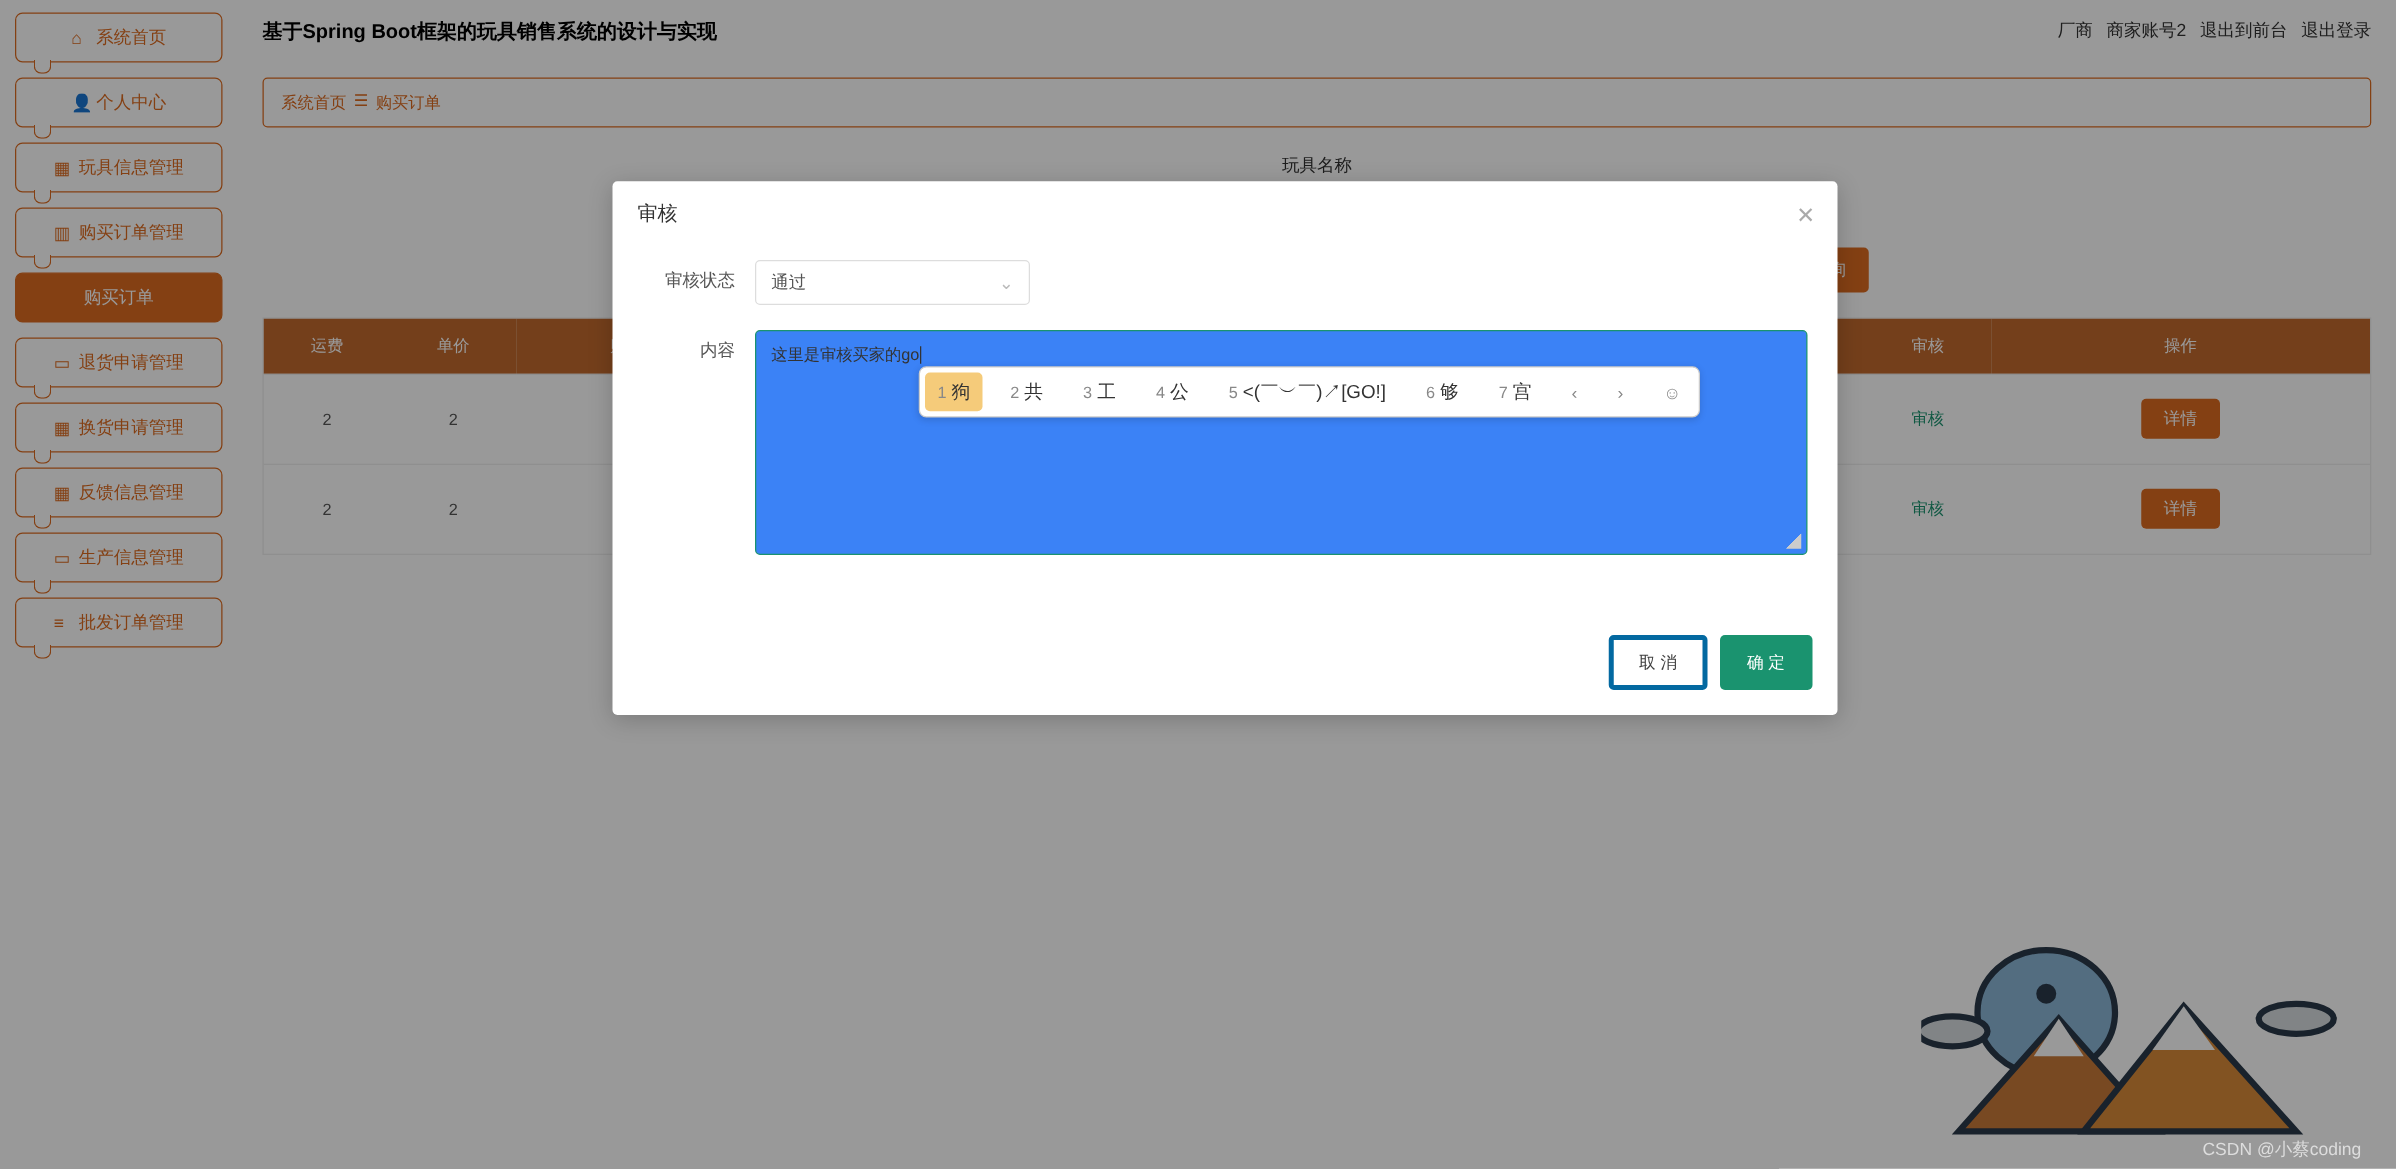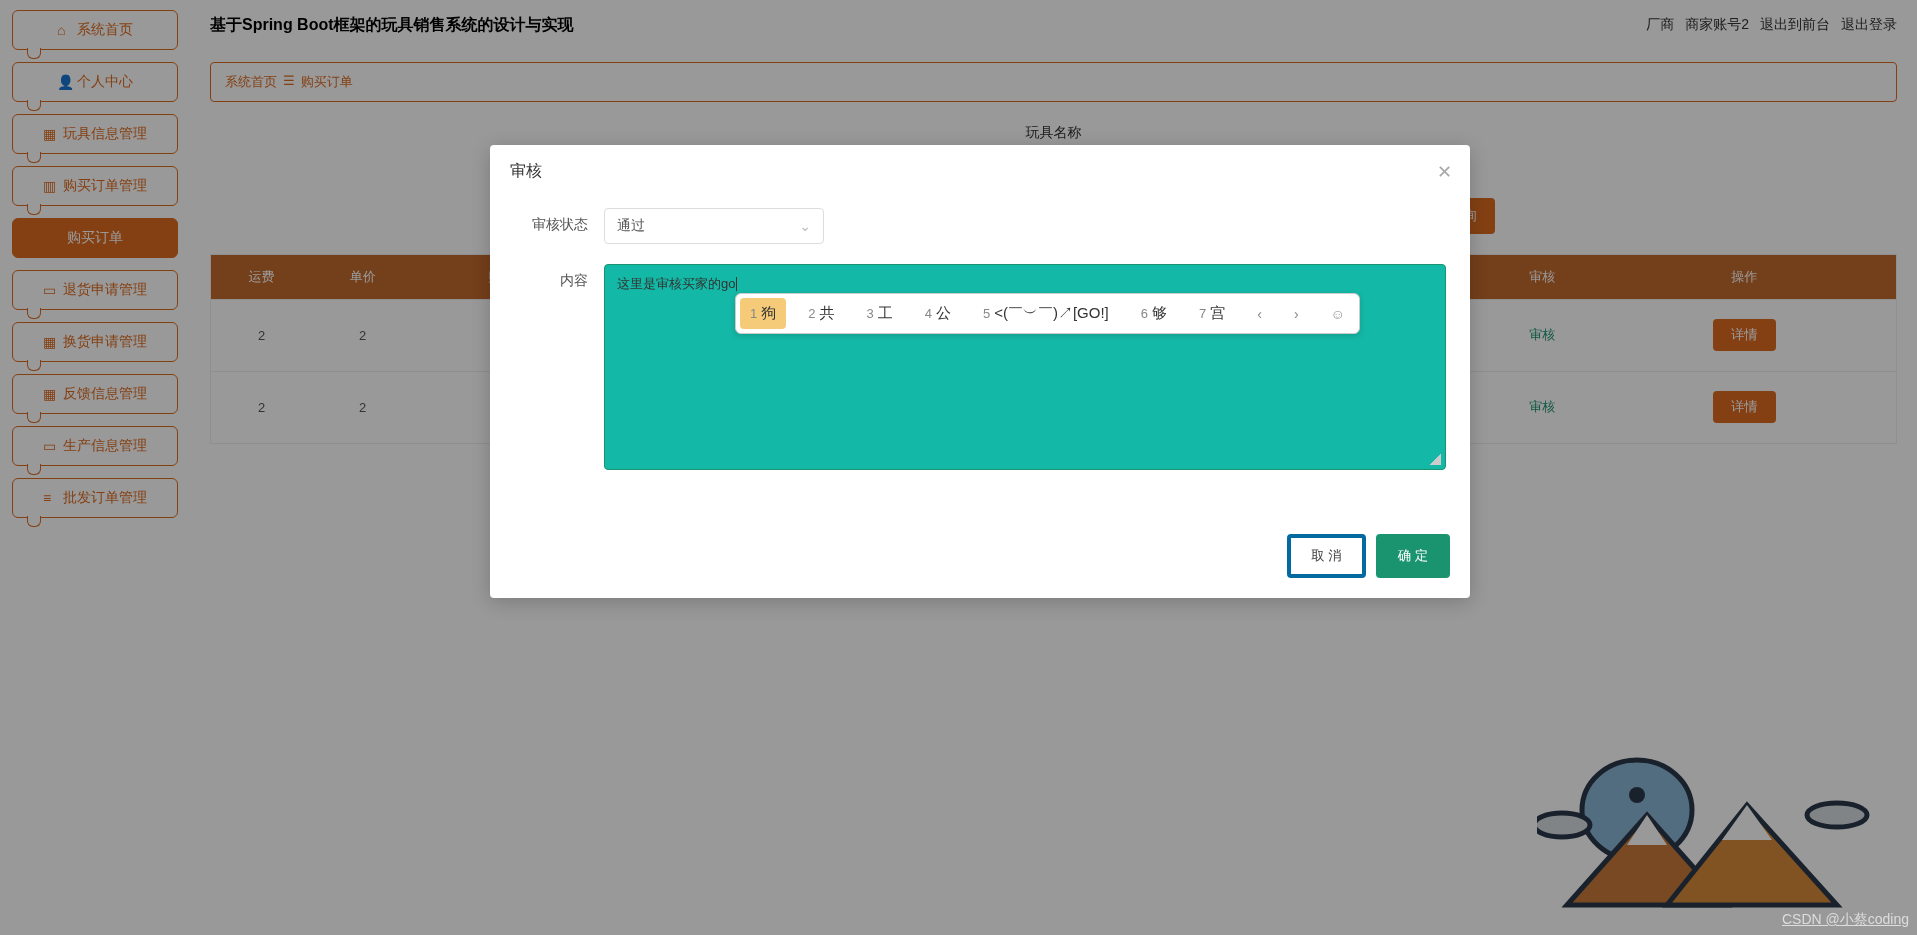--- a/index.html
+++ b/index.html
@@ -28,32 +28,32 @@
 .stat-pass { color: #1a936f; }
 .audlink { color: #1a936f; }
 .detbtn { background: #dd6b20; color: #fff; border: none; padding: 7px 18px; border-radius: 4px; }
 .dialog { position: absolute; z-index: 20; background: #fff; border-radius: 4px; left: 490px; top: 145px; width: 980px; box-shadow: 0 4px 20px rgba(0,0,0,0.2); }
 .dialog .dhdr { padding: 16px 20px; font-size: 16px; color: #333; position: relative; }
 .dialog .dclose { position: absolute; right: 18px; top: 16px; color: #aaa; font-size: 18px; cursor: pointer; }
 .dialog .dbody { padding: 10px 24px 30px; }
 .drow { display: flex; align-items: flex-start; margin-bottom: 20px; }
 .drow .lab { width: 90px; text-align: right; padding-right: 16px; color: #555; padding-top: 8px; }
 .dsel { width: 220px; height: 36px; border: 1px solid #ddd; border-radius: 4px; display: flex; align-items: center; padding: 0 12px; justify-content: space-between; color: #555; }
-.dtxt { flex: 1; border: 1px solid #1a936f; border-radius: 4px; height: 206px; padding: 10px 12px; position: relative; background: #14b8a6; }
+.dtxt { flex: 1; border: 1px solid #1a936f; border-radius: 4px; height: 180px; padding: 10px 12px; position: relative; background: #3b82f6; }
 .dtxt .typed { color: #333; font-size: 13px; }
 .ime { position: absolute; left: 130px; top: 28px; background: #fff; border: 1px solid #ccc; border-radius: 6px; display: flex; align-items: center; padding: 4px; gap: 12px; box-shadow: 0 2px 6px rgba(0,0,0,0.15); }
 .ime .cand { padding: 6px 10px; color: #333; font-size: 15px; border-radius: 4px; }
 .ime .cand.sel { background: #f5cb7a; }
 .ime .cand .n { color: #888; margin-right: 4px; font-size: 13px; }
 .ime .nav { padding: 6px 10px; color: #888; }
 .resize { position: absolute; right: 4px; bottom: 4px; width: 12px; height: 12px; background: linear-gradient(135deg, transparent 50%, #ccc 50%); }
 .dftr { padding: 14px 20px 20px; display: flex; justify-content: flex-end; gap: 10px; }
 .btn-cancel { border: 4px solid #0369a1; background: #fff; color: #404040; padding: 9px 20px; border-radius: 4px; }
 .btn-ok { border: none; background: #1a936f; color: #fff; padding: 9px 22px; border-radius: 4px; }
-.watermark { position: absolute; right: 8px; bottom: 6px; color: #ddd; font-size: 14px; z-index: 30; text-decoration: underline; }
+.watermark { position: absolute; right: 28px; bottom: 6px; color: #ddd; font-size: 14px; z-index: 30; }
 .deco { position: absolute; right: 40px; bottom: 20px; z-index: 5; }
 .ic { display:inline-block; width:14px; }
 .cursor { display:inline-block; width:1px; height:14px; background:#333; vertical-align:middle; margin-left:1px; }
 </style>
 </head>
 <body>
 
 <div class="wrap">
   <div class="sidebar">
     <div class="snav">

